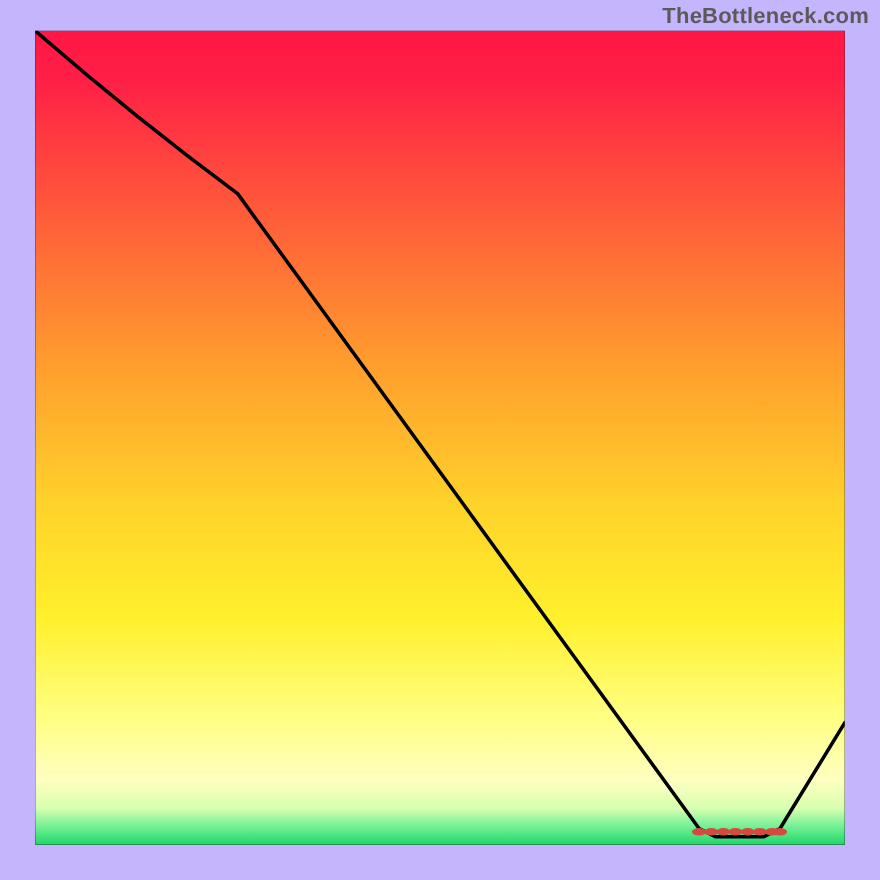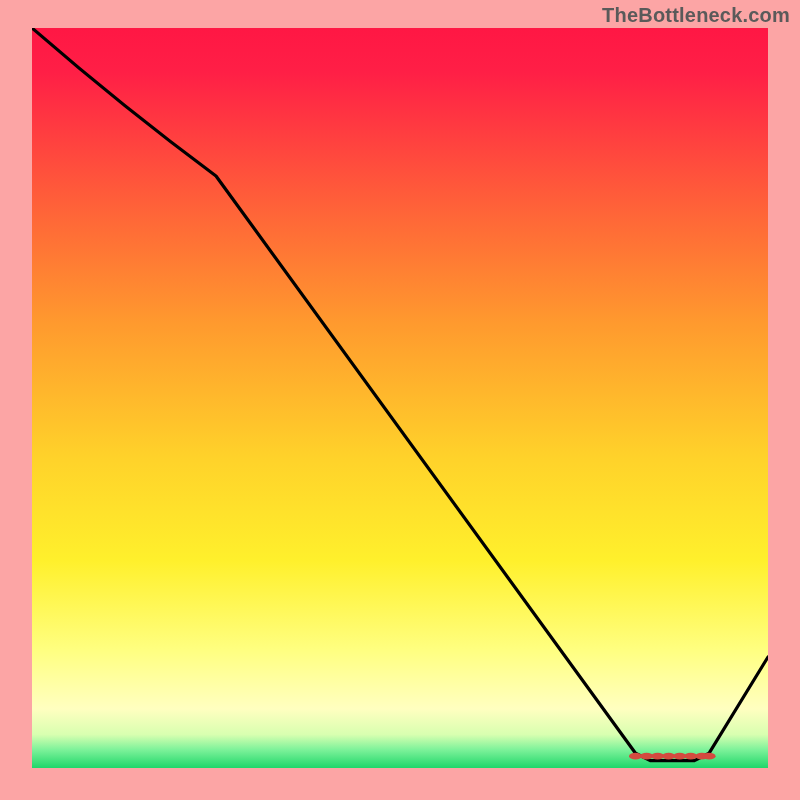--- a/index.html
+++ b/index.html
@@ -8,21 +8,21 @@
     width: 800px;
     height: 800px;
     background: #000;
     font-family: Arial, Helvetica, sans-serif;
     overflow: hidden;
   }
   .frame {
     position: relative;
     width: 800px;
     height: 800px;
-    background: #fca5a5;
+    background: #c4b5fd;
   }
   .watermark {
     position: absolute;
     top: 4px;
     right: 10px;
     color: #5a5a5a;
     font-size: 20px;
     font-weight: 600;
     letter-spacing: 0.2px;
     user-select: none;

